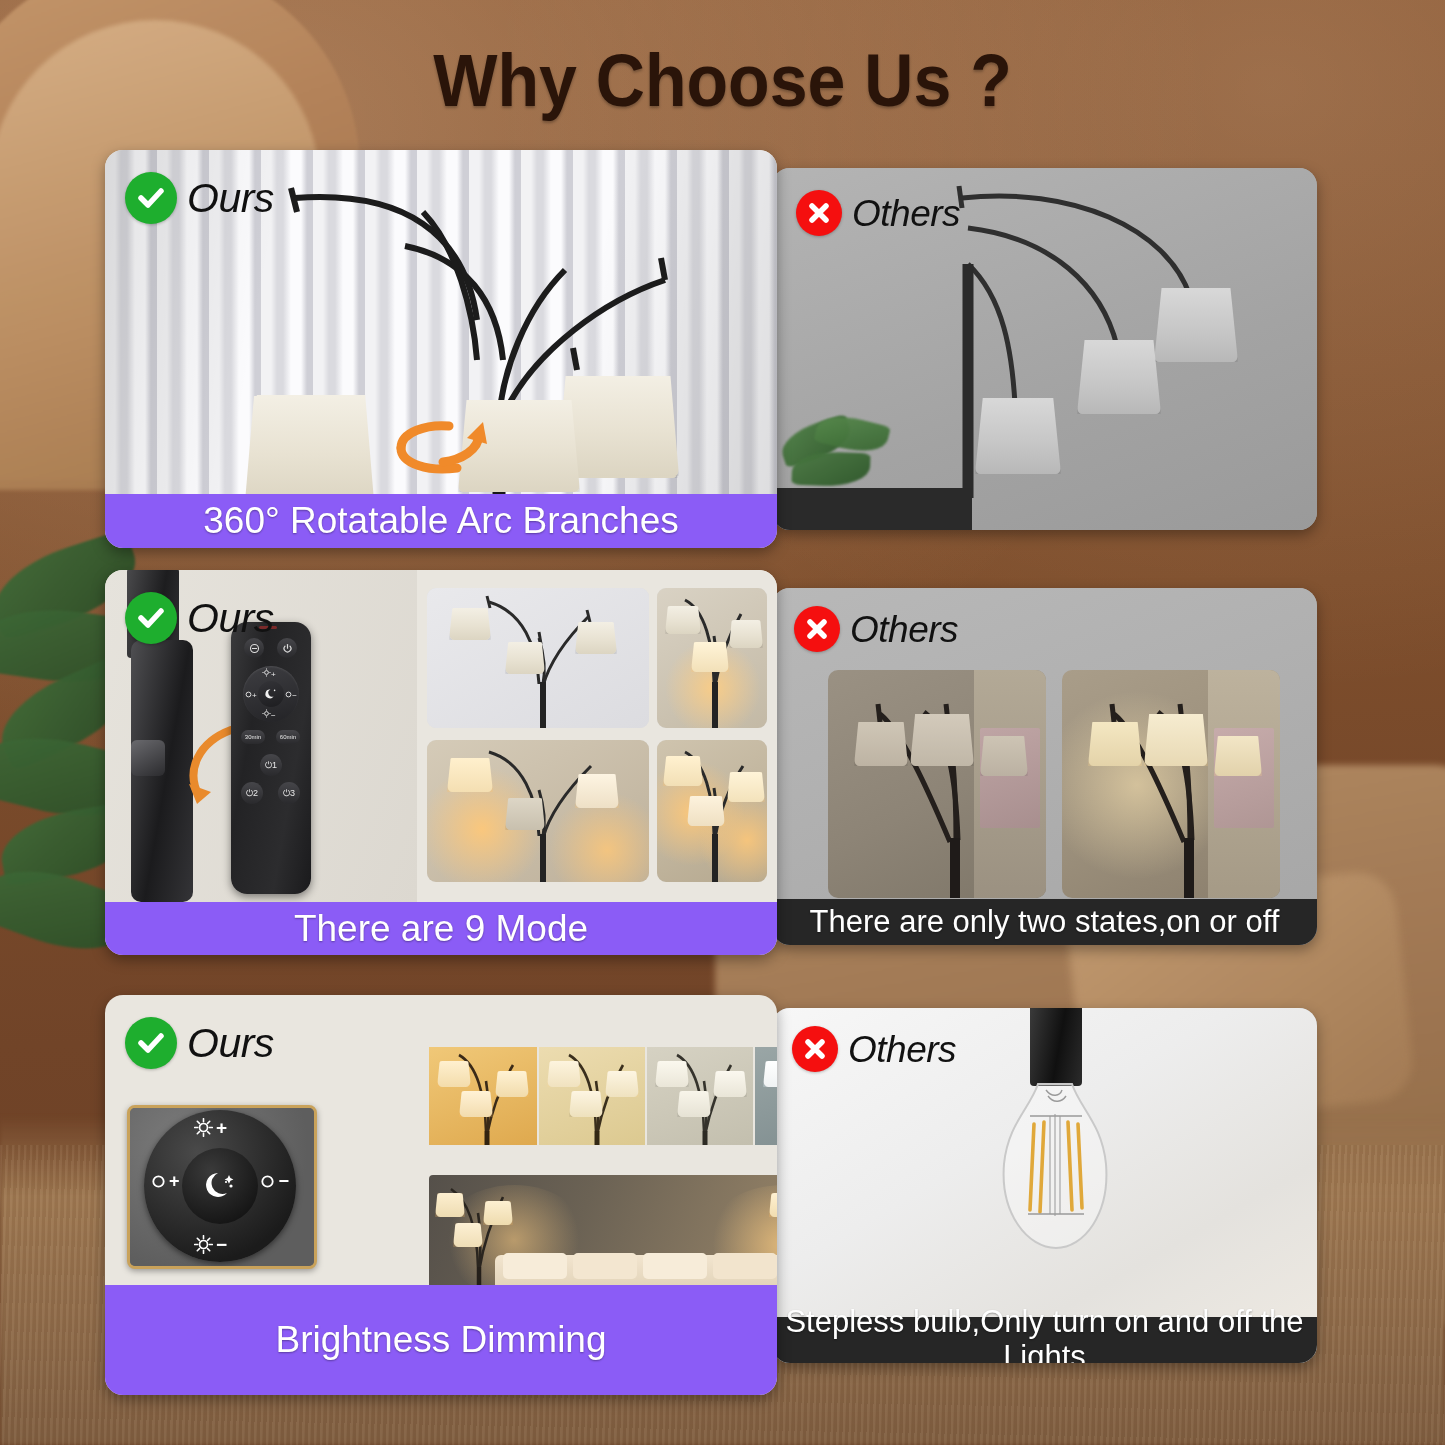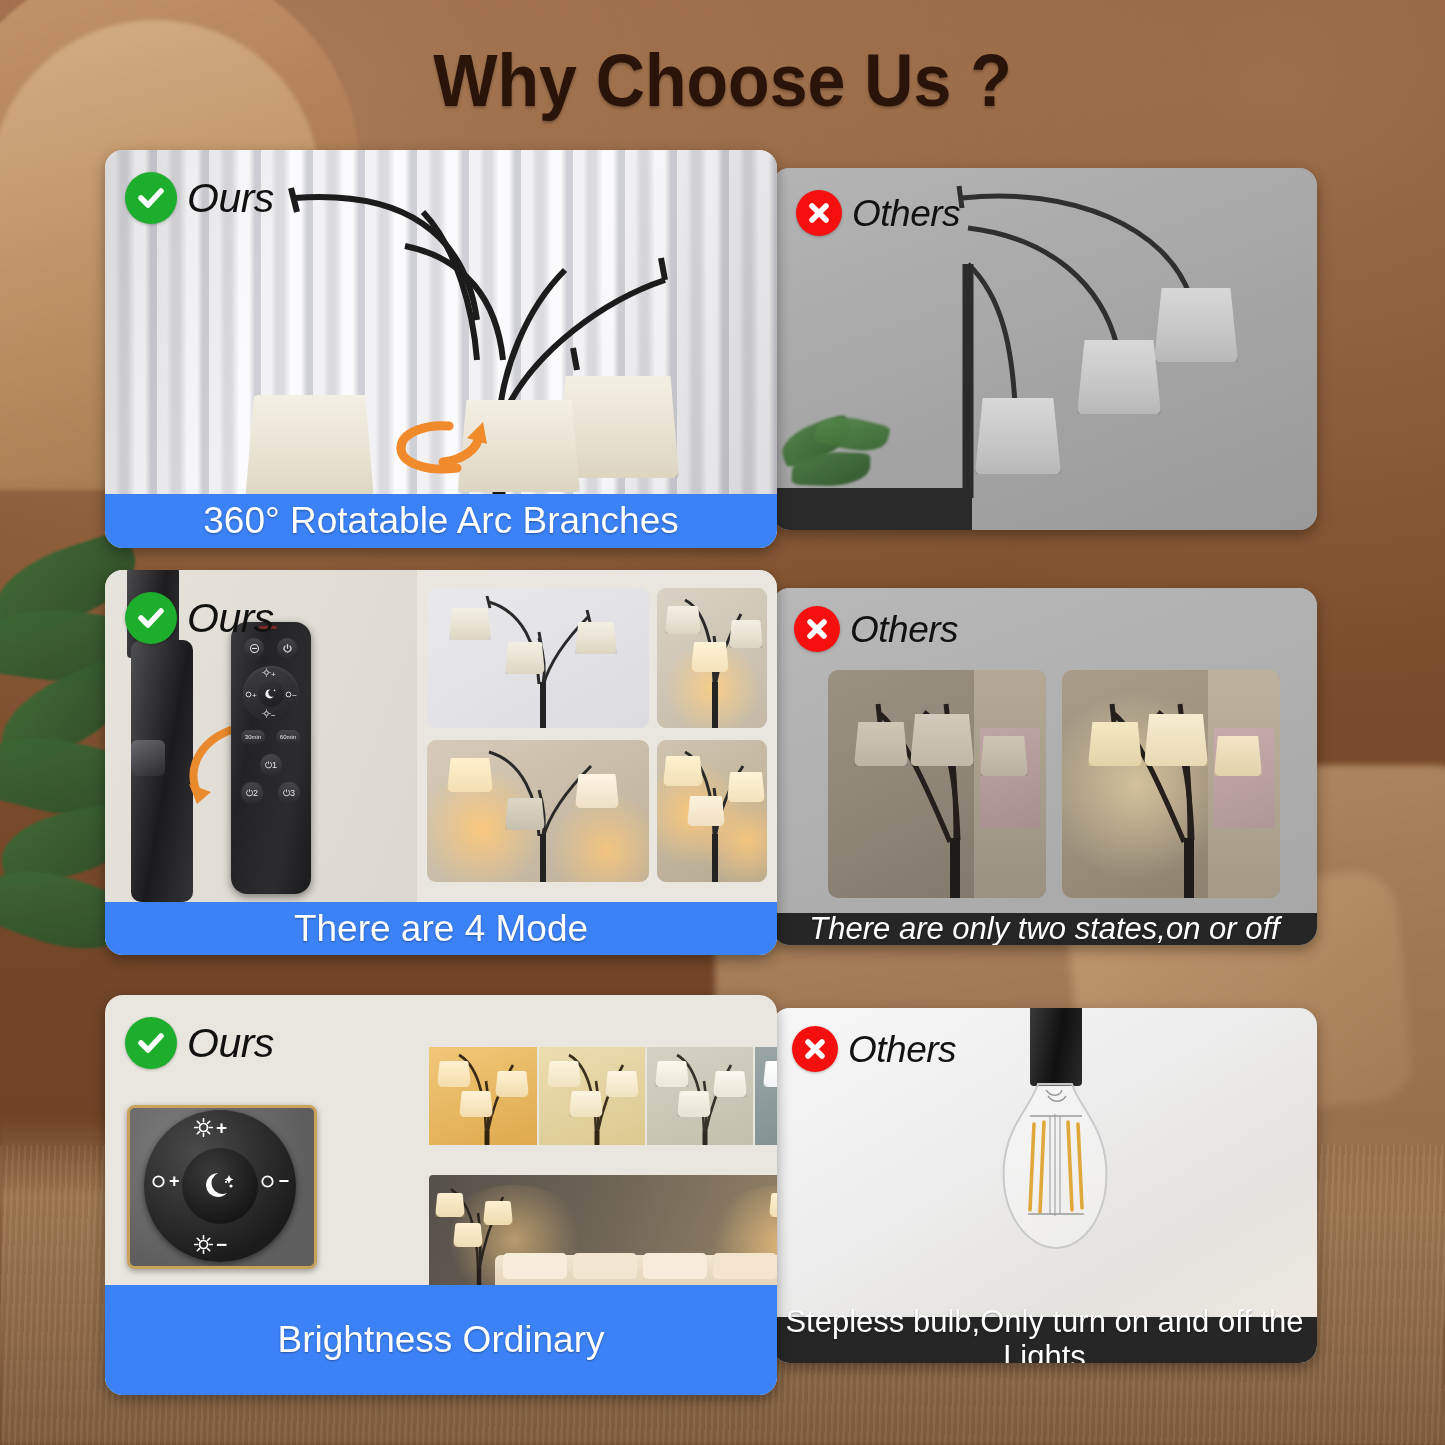--- a/index.html
+++ b/index.html
@@ -90,21 +90,21 @@
   }
   .badge.small .mark{width:46px;height:46px;}
   .badge.small .lbl{font-size:37px;}
 
   .caption{
     position:absolute;left:0;right:0;bottom:0;
     display:flex;align-items:center;justify-content:center;
     color:#fff;text-align:center;line-height:1.12;
     text-shadow:0 1px 2px rgba(0,0,0,.35);
   }
-  .cap-ours{background:#3b82f6;font-size:37px;}
+  .cap-ours{background:#8b5cf6;font-size:37px;}
   .cap-others{background:#262626;font-size:31px;}
 
   
   .photo{position:absolute;overflow:hidden;}
   .rnd{border-radius:10px;}
 
   
   .curtain{
     position:absolute;inset:0;
     background:
@@ -458,21 +458,21 @@
       <path d="M118 44 C 126 80, 128 130, 128 172" stroke="#241f1c" stroke-width="5" fill="none"></path>
       <path d="M50 34 L52 52" stroke="#241f1c" stroke-width="5"></path>
       <path d="M118 34 L120 52" stroke="#241f1c" stroke-width="5"></path>
       <line x1="127" y1="168" x2="127" y2="228" stroke="#1f1b19" stroke-width="10"></line>
     </svg>
     <div class="shade" style="left:26px;top:52px;width:54px;height:44px;clip-path:polygon(8% 0,92% 0,100% 100%,0 100%);background:linear-gradient(180deg,#f4e7c2,#e4d3a9);box-shadow:0 0 18px rgba(255,214,140,.85);"></div>
     <div class="shade" style="left:82px;top:44px;width:64px;height:52px;clip-path:polygon(8% 0,92% 0,100% 100%,0 100%);background:linear-gradient(180deg,#f6ecd0,#e8d9b4);box-shadow:0 0 20px rgba(255,214,140,.85);"></div>
     <div class="shade" style="left:152px;top:66px;width:48px;height:40px;clip-path:polygon(8% 0,92% 0,100% 100%,0 100%);background:linear-gradient(180deg,#f2e6c6,#e2d2ab);box-shadow:0 0 16px rgba(255,214,140,.8);"></div>
   </div>
 
-  <div class="caption cap-others" style="height:32px;font-style:italic;">There are only two states,on or off</div>
+  <div class="caption cap-others" style="height:46px;">There are only two states,on or off</div>
 </div>
 
 <div class="card ours-card" style="left:105px;top:570px;width:672px;height:385px;">
 
   <div style="position:absolute;left:0;top:0;width:312px;height:332px;background:linear-gradient(110deg,#e6e3dc,#dcd8d0);">
 
     <div style="position:absolute;left:22px;top:-2px;width:52px;height:90px;background:linear-gradient(100deg,#4a4a4c,#1d1d1f 60%,#303032);border-radius:4px;"></div>
     <div style="position:absolute;left:26px;top:70px;width:62px;height:262px;background:linear-gradient(100deg,#4f4f52,#1b1b1d 55%,#343437);border-radius:10px;"></div>
     <div style="position:absolute;left:26px;top:170px;width:34px;height:36px;background:linear-gradient(150deg,#6a6a6e,#2b2b2e);border-radius:6px;"></div>
 
@@ -593,21 +593,21 @@
 
   <div class="badge" style="left:20px;top:22px;">
     <span class="mark ok">
       <svg width="34" height="34" viewBox="0 0 34 34">
           <path d="M7 17 L14 24 L27 10" stroke="#fff" stroke-width="5.5" fill="none" stroke-linecap="round" stroke-linejoin="round"></path>
         </svg>
     </span>
     <span class="lbl">Ours</span>
   </div>
 
-  <div class="caption cap-ours" style="height:53px;">There are 4 Mode</div>
+  <div class="caption cap-ours" style="height:53px;">There are 9 Mode</div>
 </div>
 
 <div class="card others-card" style="left:772px;top:1008px;width:545px;height:355px;">
   <div class="bulbbg"></div>
 
   <div style="position:absolute;left:218px;top:-4px;width:130px;height:300px;">
     <div style="position:absolute;left:40px;top:0;width:52px;height:82px;background:linear-gradient(100deg,#3b3b3b,#101010 55%,#2b2b2b);border-radius:0 0 4px 4px;"></div>
     <svg width="130" height="300" viewBox="0 0 130 300" style="position:absolute;left:0;top:0;">
       <path d="M48 80 C 40 104, 18 120, 14 160 C 10 210, 38 244, 66 244 C 94 244, 120 210, 116 160 C 112 120, 90 104, 82 80 Z" fill="rgba(255,255,255,.36)" stroke="#c9c9c9" stroke-width="2"></path>
       <g stroke="#e0a83a" stroke-width="3.6" stroke-linecap="round">
@@ -763,15 +763,15 @@
   <div class="badge" style="left:20px;top:22px;">
     <span class="mark ok">
       <svg width="34" height="34" viewBox="0 0 34 34">
           <path d="M7 17 L14 24 L27 10" stroke="#fff" stroke-width="5.5" fill="none" stroke-linecap="round" stroke-linejoin="round"></path>
         </svg>
     </span>
     <span class="lbl">Ours</span>
   </div>
 
   <div class="caption cap-ours" style="height:110px;flex-direction:column;justify-content:center;gap:2px;">
-    <div>Brightness Ordinary</div>
+    <div>Brightness Dimming</div>
   </div>
 </div>
 
 </body></html>

